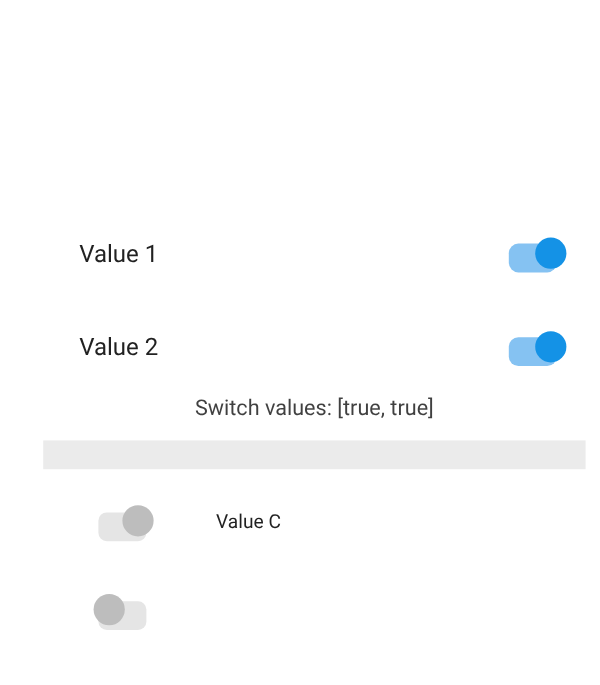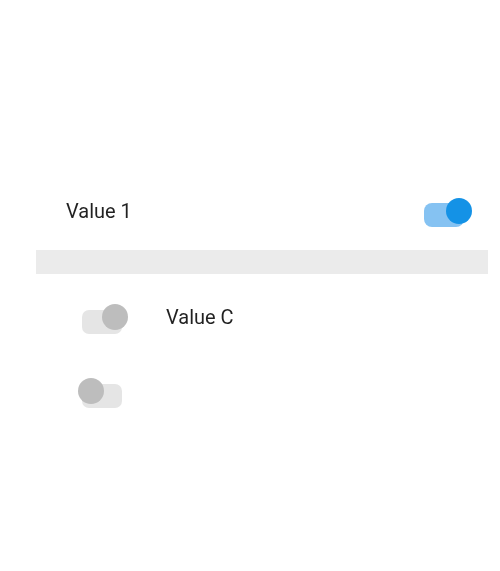--- a/index.html
+++ b/index.html
@@ -83,38 +83,46 @@
     .switch2 .thumb {
       position: absolute;
       width: 26px; height: 26px;
       border-radius: 50%;
       background: #bdbdbd;
       top: 2px;
     }
     .switch2.off-right .thumb { right: 2px; } 
     .switch2.off-left  .thumb { left: 0; }    
     .row-bottom .label {
-      font-size: 20px;
-      margin-left: 24px;
+      font-size: 16px;
+      margin-left: 38px;
     }
   </style>
 </head>
 <body>
 
 <div class="page">
 
   <div class="row-top">
     <span class="label">Value 1</span>
     <div class="switch on">
       <div class="track"></div>
       <div class="thumb"></div>
     </div>
   </div>
 
+  <div class="row-top">
+    <span class="label">Value 2</span>
+    <div class="switch on">
+      <div class="track"></div>
+      <div class="thumb"></div>
+    </div>
+  </div>
 
+  <div class="status-line">Switch values: [true, true]</div>
 
   <div class="divider"></div>
 
   <div class="section-bottom">
 
     <div class="row-bottom">
       <div class="switch2 off-right">
         <div class="track"></div>
         <div class="thumb"></div>
       </div>

